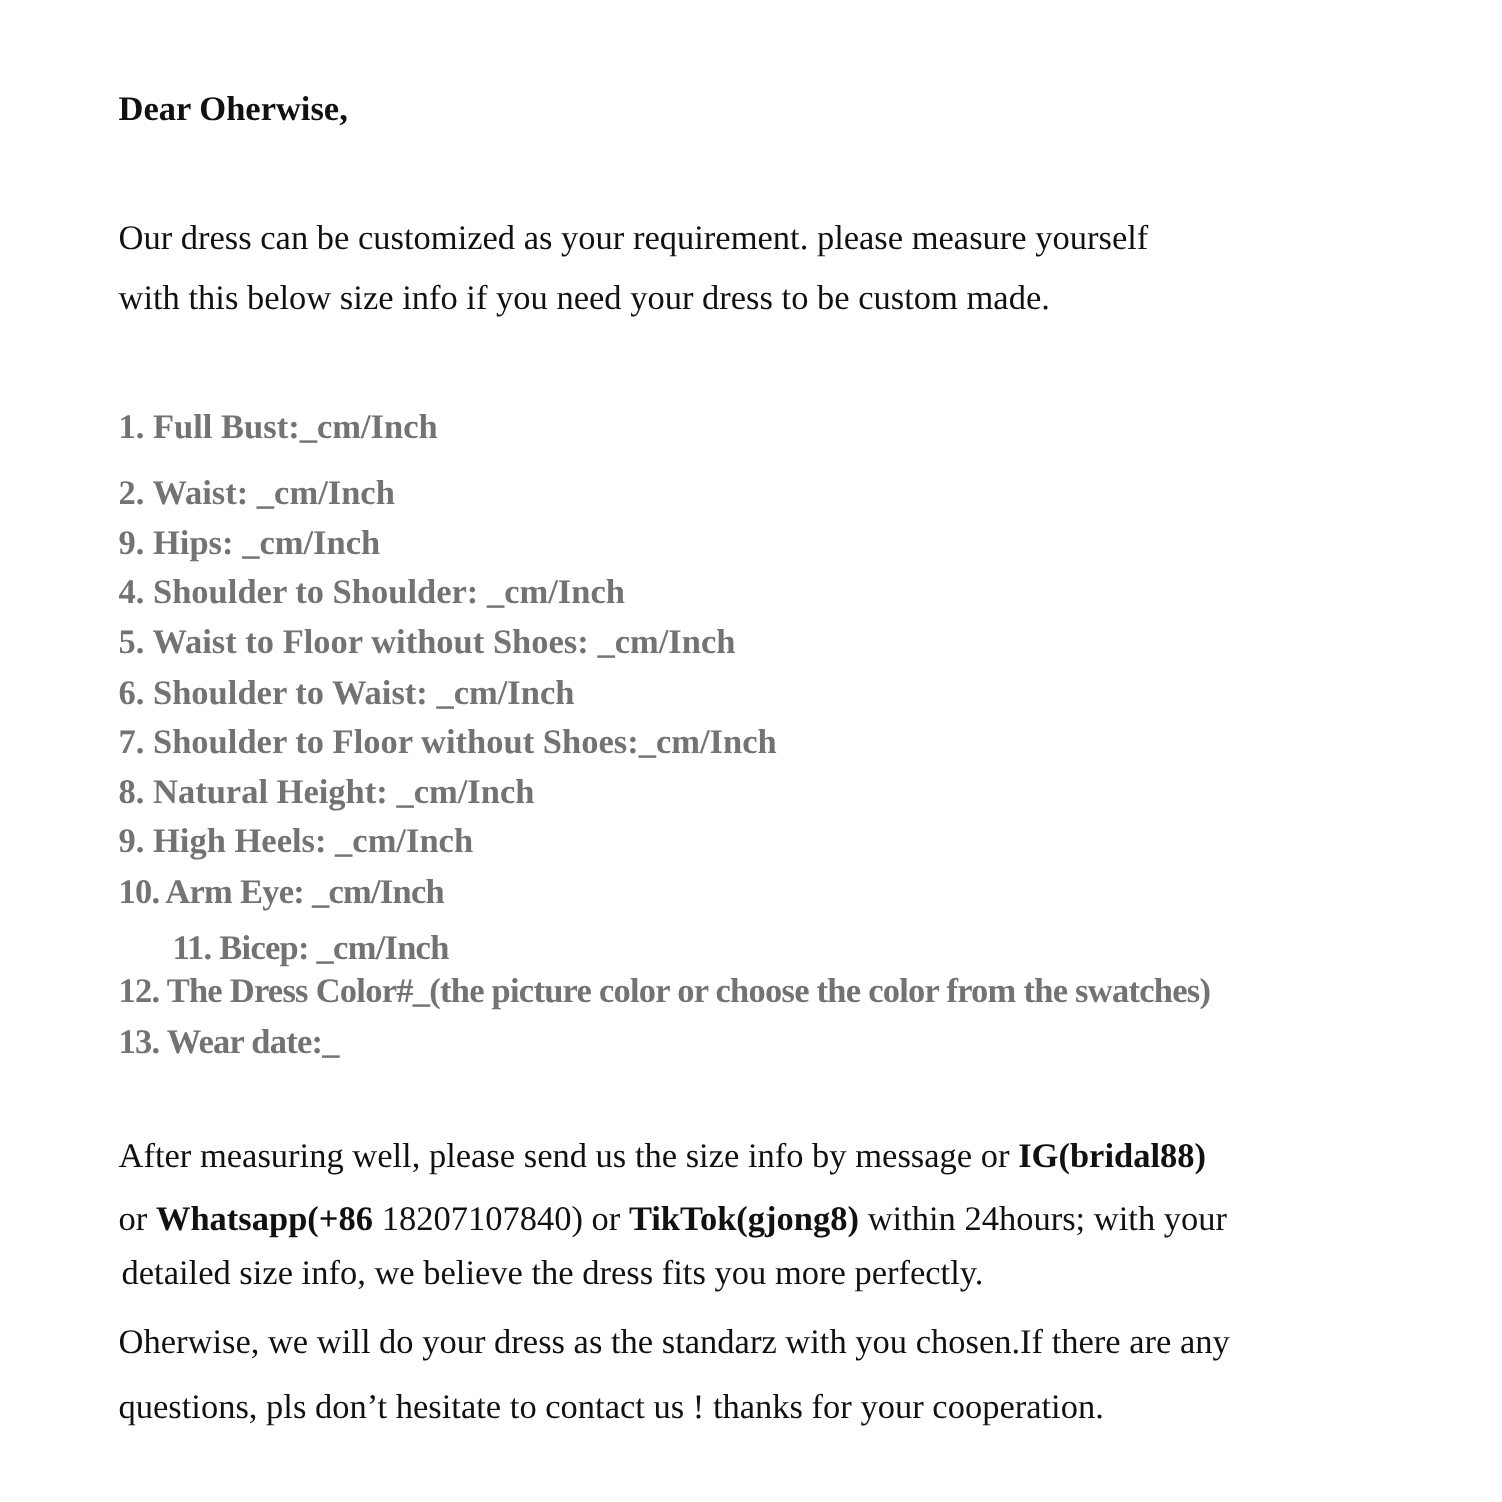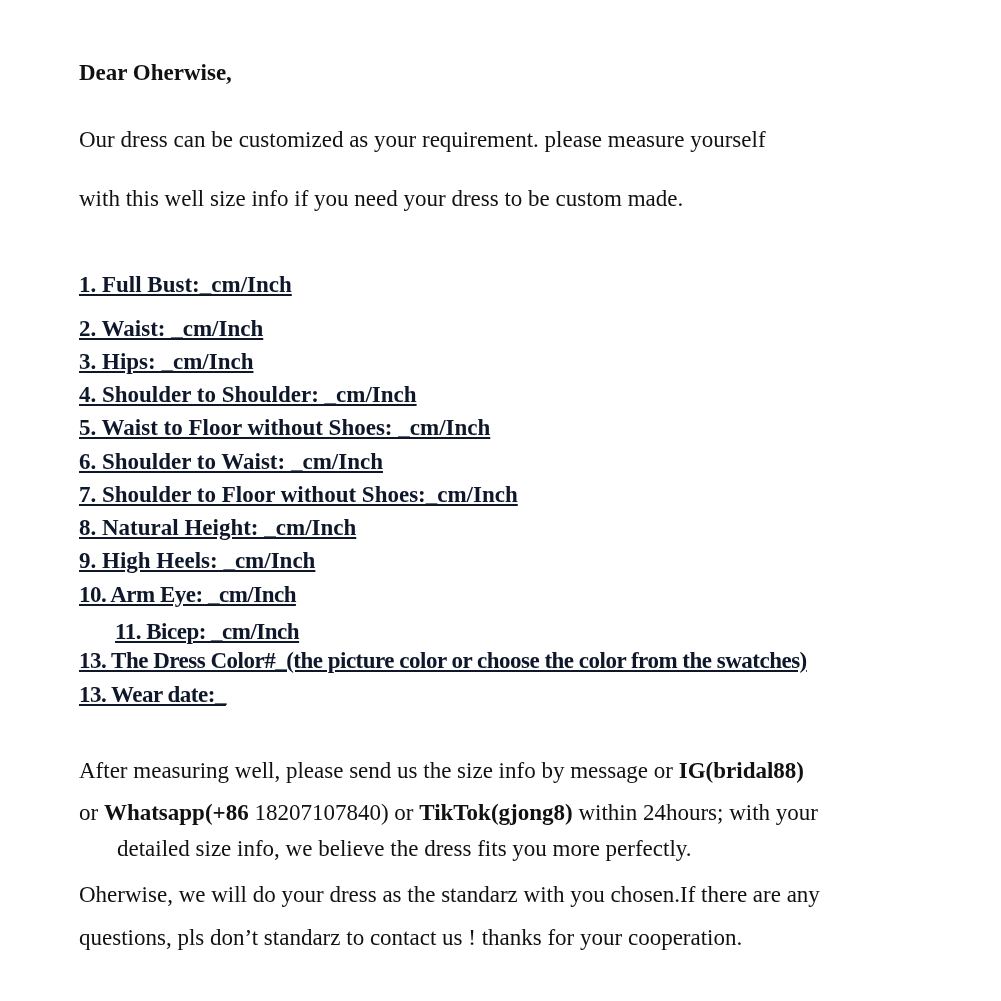--- a/index.html
+++ b/index.html
@@ -1,53 +1,53 @@
 <!DOCTYPE html>
 <html><head>
   <meta charset="utf-8">
   <style>
     html, body { margin: 0; padding: 0; background: #ffffff; }
     body { width: 1001px; height: 1001px; position: relative; overflow: hidden;
            font-family: "Liberation Serif", "DejaVu Serif", serif; color: #111111; }
     .abs { position: absolute; white-space: nowrap; }
     .greeting { left: 79px; top: 60px; font-size: 23px; font-weight: bold; }
     .intro { font-size: 23px; left: 79px; }
-    .red-item { left: 79px; font-size: 23px; font-weight: bold; color: #0f172a; text-decoration: underline; }
+    .red-item { left: 79px; font-size: 23px; font-weight: bold; color: #737373; }
     .red-item.narrow { letter-spacing: -0.5px; }
     .para { font-size: 23px; left: 79px; }
     .para b { font-weight: bold; }
   </style>
 </head>
 <body>
 
 <div>
   <div class="abs greeting">Dear Oherwise,</div>
 
-  <div class="abs intro" style="top:127px;">Our dress can be customized as your requirement. please measure yourself</div>
-  <div class="abs intro" style="top:186px;">with this well size info if you need your dress to be custom made.</div>
+  <div class="abs intro" style="top:146px;">Our dress can be customized as your requirement. please measure yourself</div>
+  <div class="abs intro" style="top:186px;">with this below size info if you need your dress to be custom made.</div>
 
   <div>
     <div class="abs red-item" style="top:272px;">1. Full Bust:_cm/Inch</div>
     <div class="abs red-item" style="top:316px;">2. Waist: _cm/Inch</div>
-    <div class="abs red-item" style="top:349px;">3. Hips: _cm/Inch</div>
+    <div class="abs red-item" style="top:349px;">9. Hips: _cm/Inch</div>
     <div class="abs red-item" style="top:382px;">4. Shoulder to Shoulder: _cm/Inch</div>
     <div class="abs red-item" style="top:415px;">5. Waist to Floor without Shoes: _cm/Inch</div>
     <div class="abs red-item" style="top:449px;">6. Shoulder to Waist: _cm/Inch</div>
     <div class="abs red-item" style="top:482px;">7. Shoulder to Floor without Shoes:_cm/Inch</div>
     <div class="abs red-item" style="top:515px;">8. Natural Height: _cm/Inch</div>
     <div class="abs red-item" style="top:548px;">9. High Heels: _cm/Inch</div>
     <div class="abs red-item narrow" style="top:582px;">10. Arm Eye: _cm/Inch</div>
     <div class="abs red-item narrow" style="top:619px;margin-left:36px;">11. Bicep: _cm/Inch</div>
-    <div class="abs red-item narrow" style="top:648px;">13. The Dress Color#_(the picture color or choose the color from the swatches)</div>
+    <div class="abs red-item narrow" style="top:648px;">12. The Dress Color#_(the picture color or choose the color from the swatches)</div>
     <div class="abs red-item narrow" style="top:682px;">13. Wear date:_</div>
   </div>
 
   <div class="abs para" style="top:758px;text-align:right;">
     <span>After measuring well, please send us the size info by message or </span><b>IG(bridal88)</b>
   </div>
   <div class="abs para" style="top:800px;">
     <span>or </span><b>Whatsapp(+86 </b><span>18207107840)</span><span> or </span><b>TikTok(gjong8)</b><span> within 24hours; with your</span>
   </div>
-  <div class="abs para" style="top:836px; left:81px;margin-left:36px;">detailed size info, we believe the dress fits you more perfectly.</div>
+  <div class="abs para" style="top:836px; left:81px;">detailed size info, we believe the dress fits you more perfectly.</div>
 
   <div class="abs para" style="top:882px;">Oherwise, we will do your dress as the standarz with you chosen.If there are any</div>
-  <div class="abs para" style="top:925px;">questions, pls don’t standarz to contact us ! thanks for your cooperation.</div>
+  <div class="abs para" style="top:925px;">questions, pls don’t hesitate to contact us ! thanks for your cooperation.</div>
 </div>
 
 </body></html>

